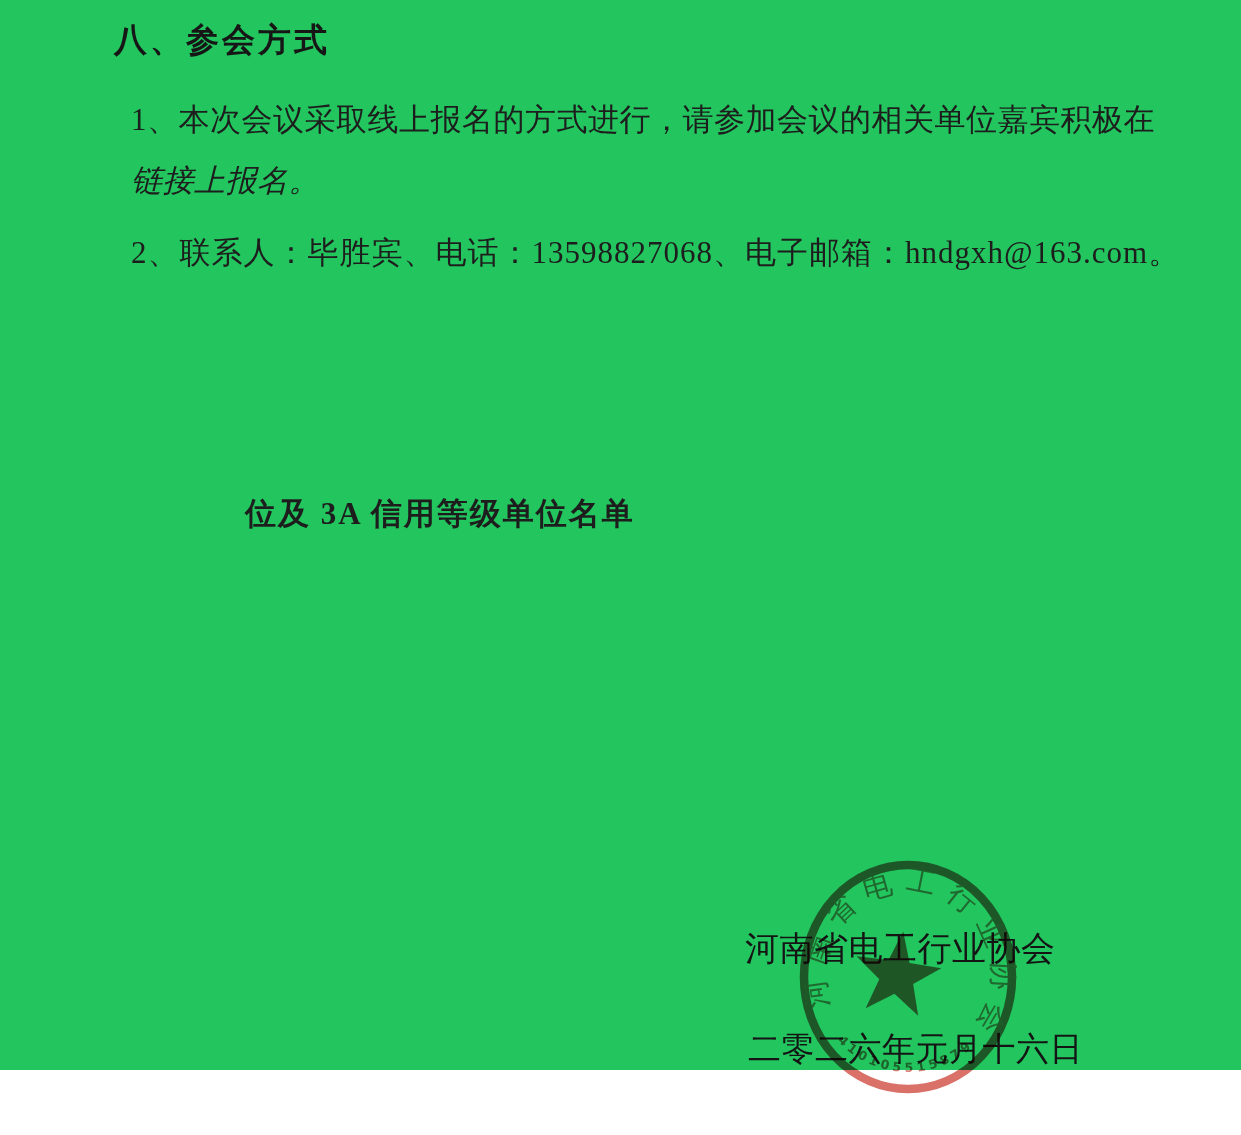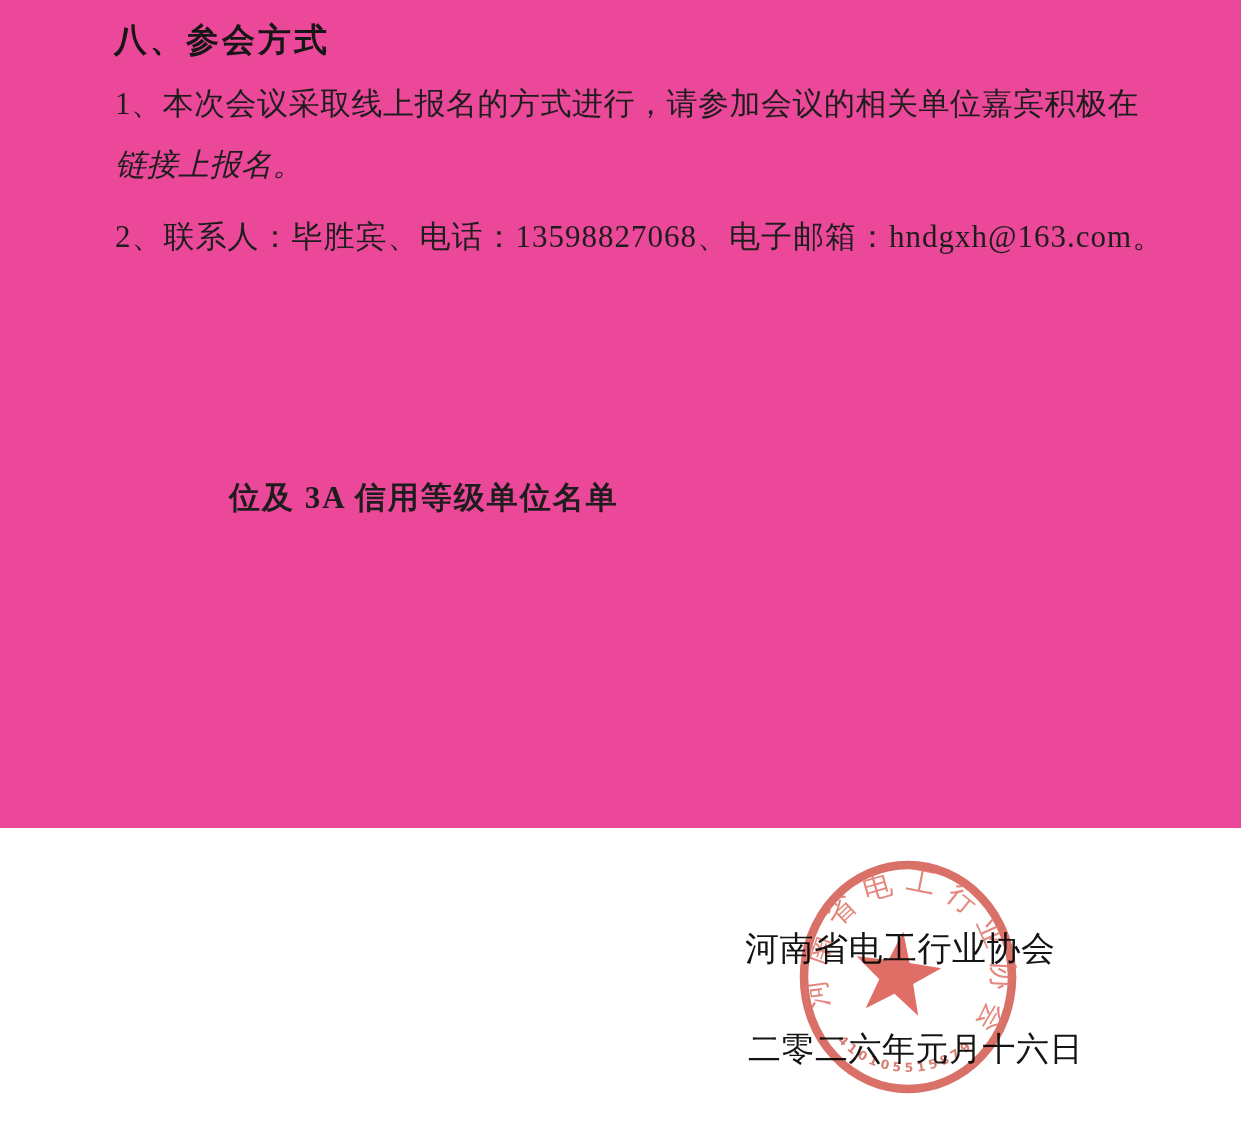--- a/index.html
+++ b/index.html
@@ -5,32 +5,32 @@
   html,body{margin:0;padding:0;}
   body{
     width:1241px;height:1135px;
     background:#ffffff;
     font-family:"Liberation Serif","DejaVu Serif",serif;
     color:#1d1d1d;
     overflow:hidden;
     position:relative;
   }
   .page{
-    position:absolute;left:0;top:0;width:1241px;height:828px;
-    background:#ec4899;
+    position:absolute;left:0;top:0;width:1241px;height:1070px;
+    background:#22c55e;
   }
   .heading{
     position:absolute;left:114px;top:18px;
     font-family:"Liberation Sans","DejaVu Sans",sans-serif;
     font-weight:bold;
     font-size:33px;letter-spacing:3px;
     color:#161616;margin:0;
   }
   .line{
-    position:absolute;left:115px;margin:0;
+    position:absolute;left:115px;margin:16px;
     font-size:31px;color:#1d1d1d;
     white-space:nowrap;letter-spacing:0.5px;
   }
   .l-p1a{top:83px;}
   .l-p1b{top:144px;font-style:italic;}
   .l-p2 {top:216px;letter-spacing:1px;font-family:Liberation Serif, serif;}
   .l-a1a{top:413px;}
   .l-a1b{top:477px;left:229px;letter-spacing:2px;font-weight:bold;}
   .l-a2 {top:541px;letter-spacing:1.5px;}
   .sig{

